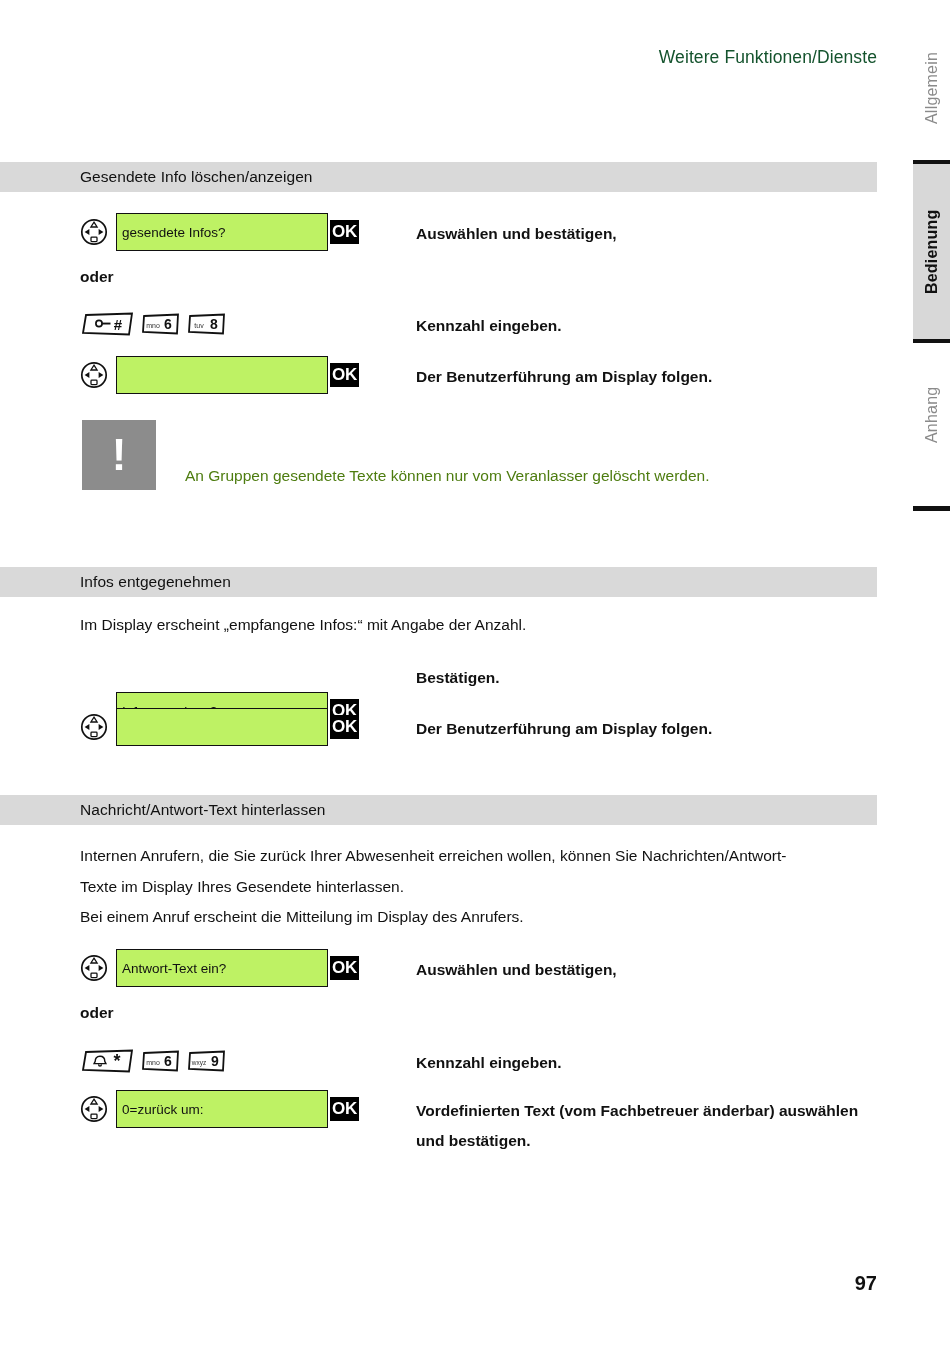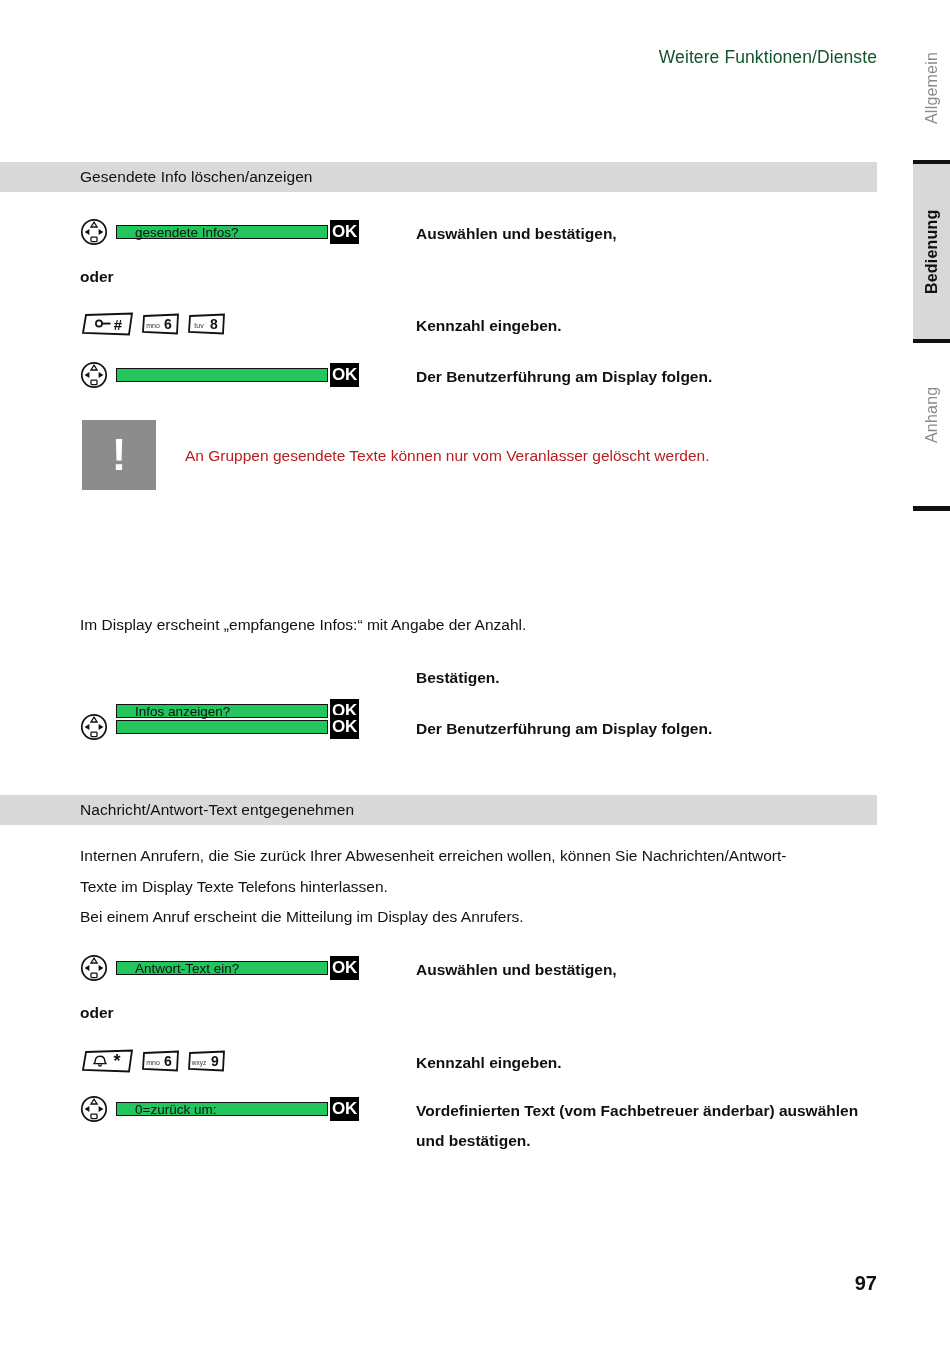--- a/index.html
+++ b/index.html
@@ -148,27 +148,27 @@
   }
   .nav-key-spacer {
     width: 28px;
     height: 28px;
     flex: 0 0 28px;
     margin-right: 8px;
   }
 
   
   .lcd {
-    height: 14px;
-    background: #22c55e;
+    height: 38px;
+    background: #bef264;
     border: 1.6px solid #111111;
     box-sizing: border-box;
     display: flex;
     align-items: center;
-    padding-left: 18px;
+    padding-left: 5px;
     font-size: 13.5px;
     color: #111111;
     width: 212px;
   }
   .lcd.blank { }
 
   
   .ok {
     background: #000000;
     color: #ffffff;
@@ -203,22 +203,23 @@
     display: flex;
     align-items: center;
     justify-content: center;
     line-height: 1;
   }
   .note-text {
     position: absolute;
     left: 185px;
     width: 690px;
     font-size: 15.5px;
-    color: #b91c1c;
+    color: #4d7c0f;
     line-height: 28px;
+    margin-top: 20px;
   }
 
   
   .page-number {
     position: absolute;
     left: 0;
     width: 877px;
     text-align: right;
     font-size: 20px;
     color: #111111;
@@ -295,20 +296,23 @@
     <div class="lcd blank"></div>
     <div class="ok">OK</div>
   </div>
   <div class="row-desc" style="top:362px;">Der Benutzerführung am Display folgen.</div>
 
   <div class="note-icon" style="top:420px;">
     <span>!</span>
   </div>
   <div class="note-text" style="top:442px;">An Gruppen gesendete Texte können nur vom Veranlasser gelöscht werden.</div>
 
+  <div class="section-bar" style="top:567px;">
+    <span class="section-bar-title">Infos entgegenehmen</span>
+  </div>
 
   <div class="para" style="top:610px;">Im Display erscheint „empfangene Infos:“ mit Angabe der Anzahl.</div>
 
   <div class="row" style="top:698px;">
     <div class="nav-key-spacer"></div>
     <div class="lcd">Infos anzeigen?</div>
     <div class="ok">OK</div>
   </div>
   <div class="row-desc" style="top:663px;">Bestätigen.</div>
 
@@ -319,25 +323,25 @@
       <polygon points="23.4,14 18.6,17.1 18.6,10.9" fill="#111111"></polygon>
       <polygon points="4.6,14 9.4,17.1 9.4,10.9" fill="#111111"></polygon>
       <rect x="11" y="19.2" width="6" height="4.4" rx="0.8" fill="none" stroke="#111111" stroke-width="1.3"></rect>
     </svg>
     <div class="lcd blank"></div>
     <div class="ok">OK</div>
   </div>
   <div class="row-desc" style="top:714px;">Der Benutzerführung am Display folgen.</div>
 
   <div class="section-bar" style="top:795px;">
-    <span class="section-bar-title">Nachricht/Antwort-Text entgegenehmen</span>
+    <span class="section-bar-title">Nachricht/Antwort-Text hinterlassen</span>
   </div>
 
   <div class="para" style="top:841px;">Internen Anrufern, die Sie zurück Ihrer Abwesenheit erreichen wollen, können Sie Nachrichten/Antwort-</div>
-  <div class="para" style="top:872px;">Texte im Display Texte Telefons hinterlassen.</div>
+  <div class="para" style="top:872px;">Texte im Display Ihres Gesendete hinterlassen.</div>
   <div class="para" style="top:902px;">Bei einem Anruf erscheint die Mitteilung im Display des Anrufers.</div>
 
   <div class="row" style="top:955px;">
     <svg class="nav-key" viewBox="0 0 28 28">
       <circle cx="14" cy="14" r="12.2" fill="#ffffff" stroke="#111111" stroke-width="1.7"></circle>
       <polygon points="14,4.2 17.1,9 10.9,9" fill="none" stroke="#111111" stroke-width="1.3"></polygon>
       <polygon points="23.4,14 18.6,17.1 18.6,10.9" fill="#111111"></polygon>
       <polygon points="4.6,14 9.4,17.1 9.4,10.9" fill="#111111"></polygon>
       <rect x="11" y="19.2" width="6" height="4.4" rx="0.8" fill="none" stroke="#111111" stroke-width="1.3"></rect>
     </svg>

